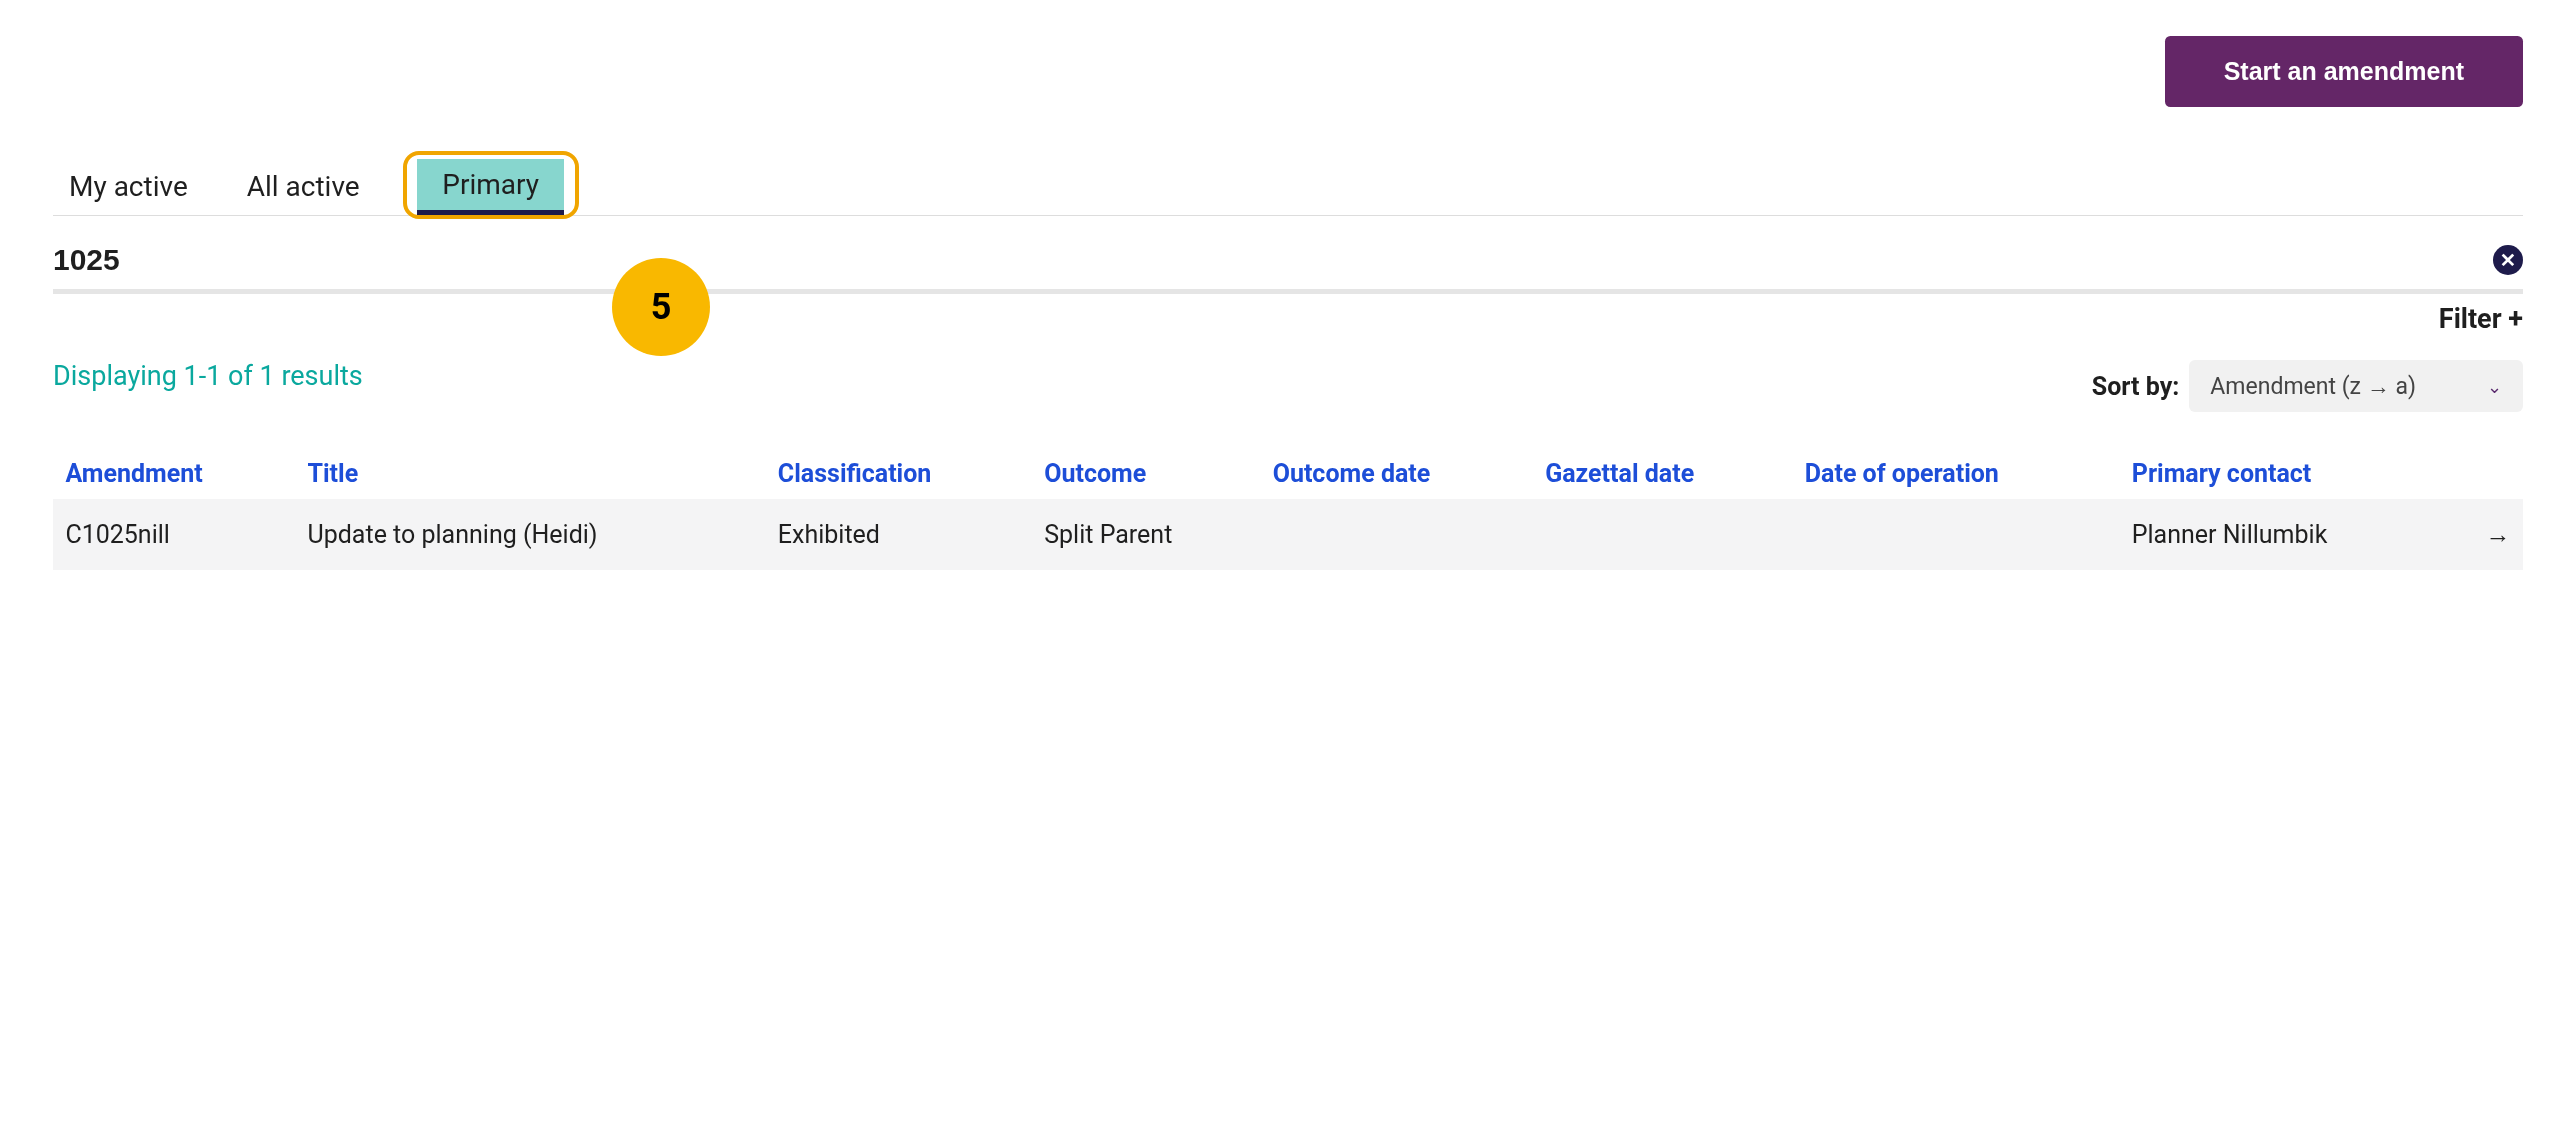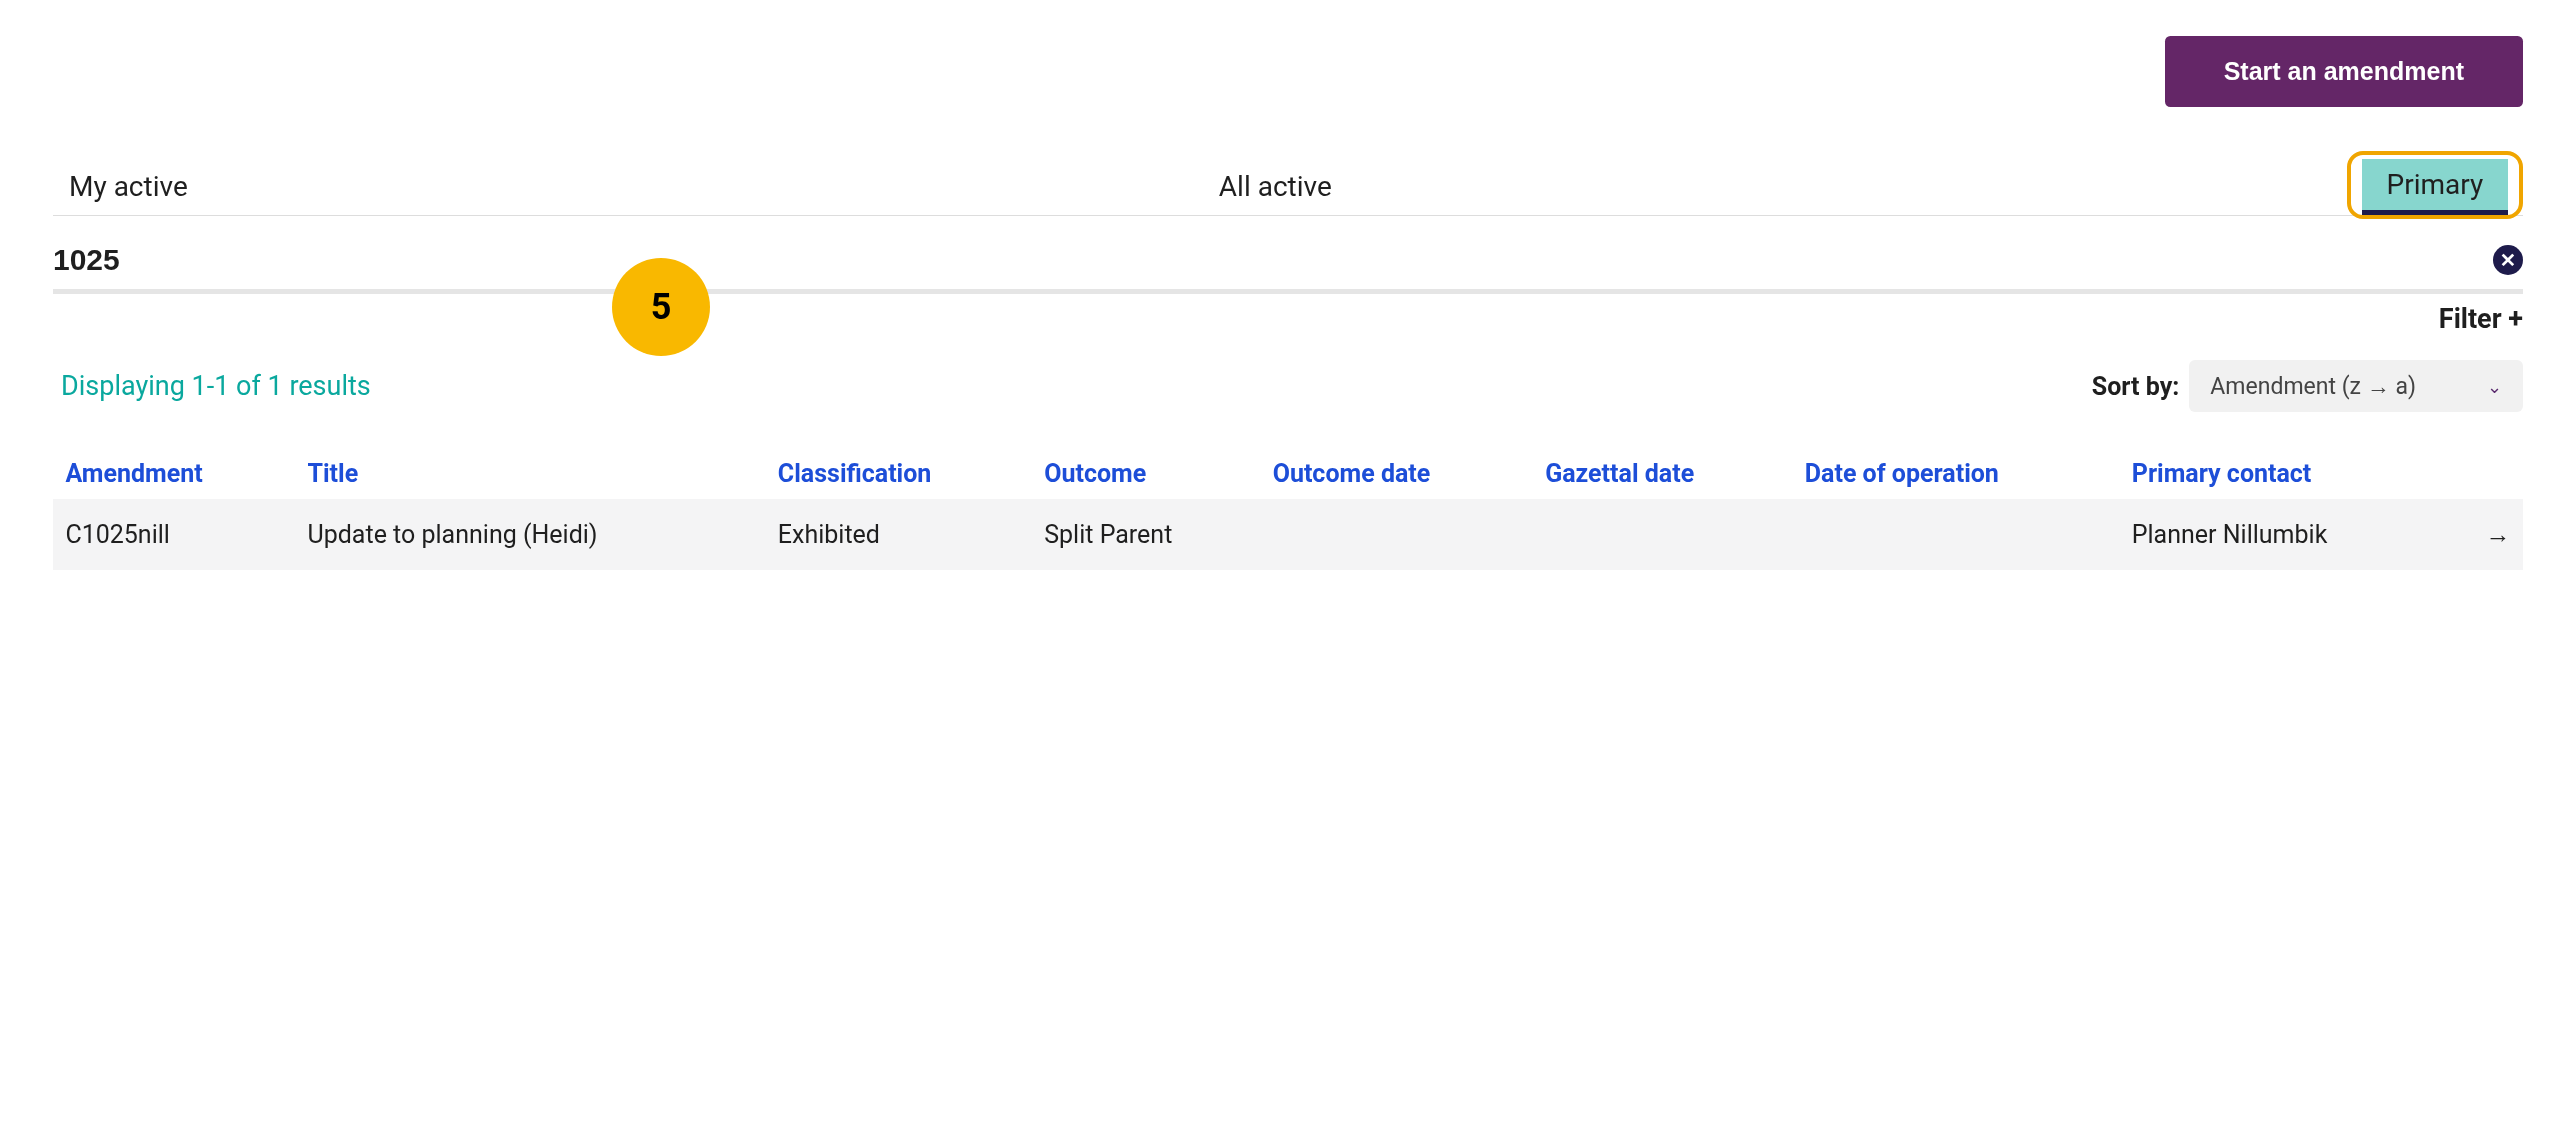--- a/index.html
+++ b/index.html
@@ -28,21 +28,20 @@
     border-radius: 5.3px;
     cursor: pointer;
   }
   .tabs-row {
     display: flex;
     align-items: flex-end;
     gap: 27px;
     border-bottom: 0.9px solid #ddd;
     margin-bottom: 18px;
     position: relative;
-    justify-content: space-between;
   }
   .tab {
     font-size: 28px;
     color: #1f1f1f;
     padding: 9px 16px 12.4px 16px;
     cursor: pointer;
   }
   .tab-active-wrap {
     position: relative;
     border: 4.4px solid #f0a500;
@@ -114,23 +113,22 @@
     font-weight: 700;
     color: #1f1f1f;
     margin-bottom: 25px;
   }
   .filter-link {
     cursor: pointer;
   }
   .results-sort-row {
     display: flex;
     justify-content: space-between;
-    align-items: center;
+    align-items: flex-start;
     margin-bottom: 36px;
-    margin-left: 8px;
   }
   .results-text {
     color: #0aa89e;
     font-size: 27px;
   }
   .sort-group {
     display: flex;
     align-items: center;
     gap: 10px;
   }

